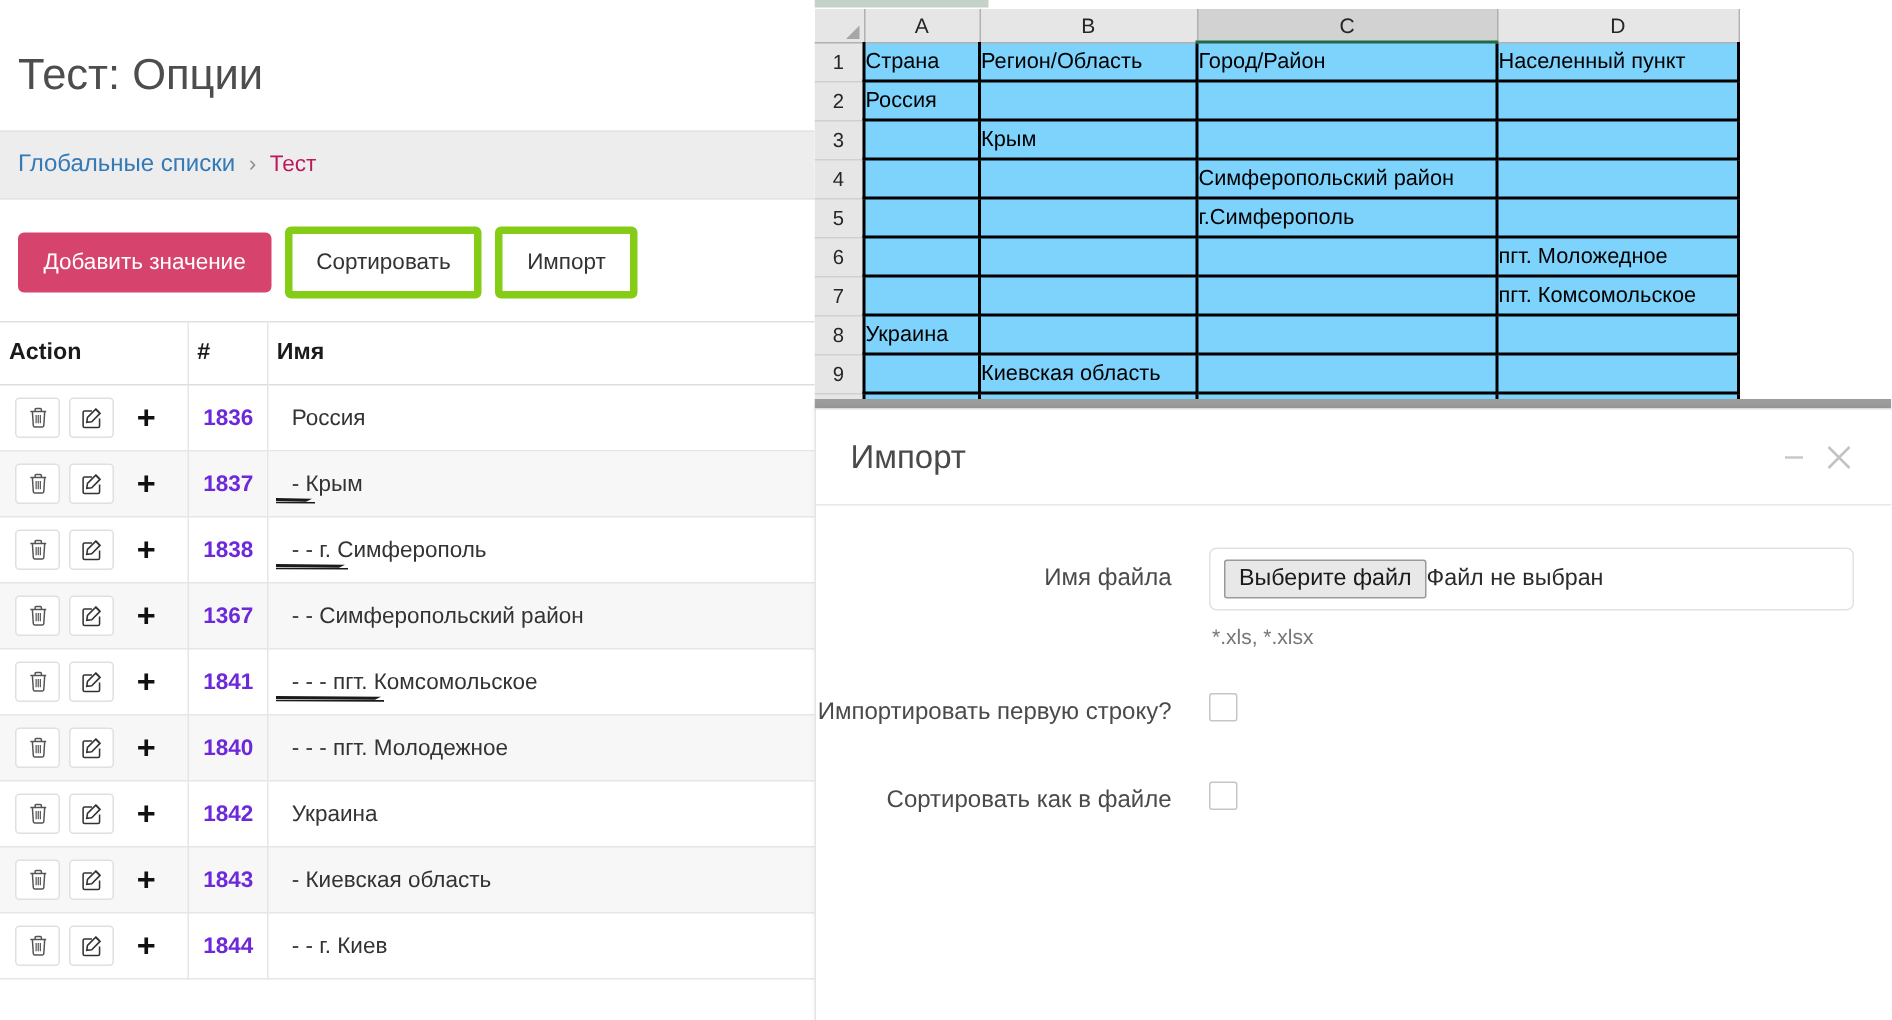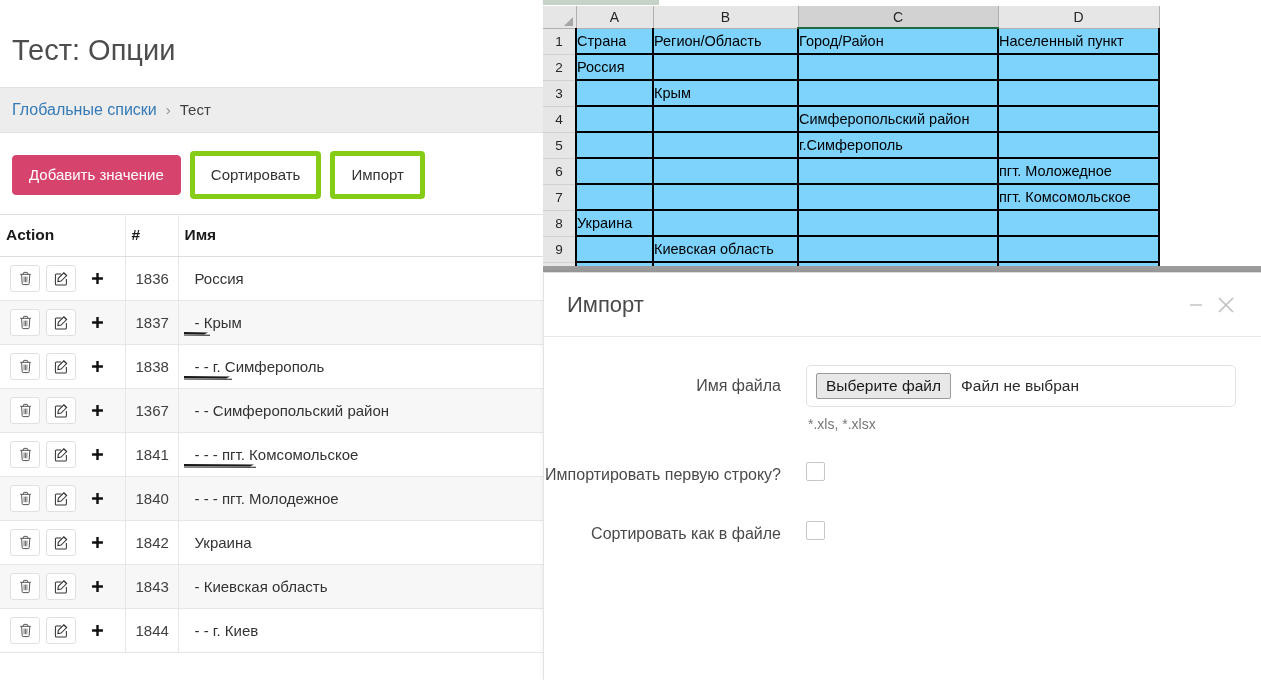--- a/index.html
+++ b/index.html
@@ -43,21 +43,21 @@
     text-decoration: none;
     cursor: pointer;
     white-space: nowrap;
   }
   .crumb-sep {
     color: #8a9097;
     font-size: 15px;
     margin: 0 9px;
   }
   .crumb-current {
-    color: #404040;
+    color: #be185d;
     font-size: 15px;
     white-space: nowrap;
   }
 
   #toolbar {
     display: flex;
     align-items: center;
     gap: 9px;
     padding: 18px 0 15px 12px;
   }
@@ -117,21 +117,21 @@
   .act-btn {
     width: 30px; height: 27px;
     border: 1px solid #e0e0e0;
     border-radius: 3px;
     background: #ffffff;
     display: flex; align-items: center; justify-content: center;
     cursor: pointer;
   }
   .act-btn.noborder { border-color: transparent; background: transparent; }
   .act-btn svg { display: block; }
-  .num-cell { padding-left: 10px; color: #404040; font-size: 15px; }
+  .num-cell { padding-left: 10px; color: #6d28d9; font-size: 15px; font-weight: bold; }
   .name-cell { padding-left: 16px; color: #333333; font-size: 15px; position: relative; white-space: nowrap; }
 
   
   .mark { position: absolute; pointer-events: none; }
   .mark svg { display: block; }
 
   
   #sheet {
     position: absolute;
     left: 543px; top: 0;
@@ -273,21 +273,20 @@
     padding: 0 9px;
     cursor: pointer;
   }
   .file-btn {
     background: #e8e8e8;
     border: 1px solid #9a9a9a;
     border-radius: 2px;
     font-size: 15.5px;
     color: #1a1a1a;
     padding: 3px 9px;
-    margin-right: 10px;
     white-space: nowrap;
     font-family: "Liberation Sans", sans-serif;
   }
   .file-status { font-size: 15.5px; color: #2b2b2b; white-space: nowrap; }
   .hint {
     font-size: 14px;
     color: #767676;
     margin-top: 9px;
     padding-left: 2px;
   }

